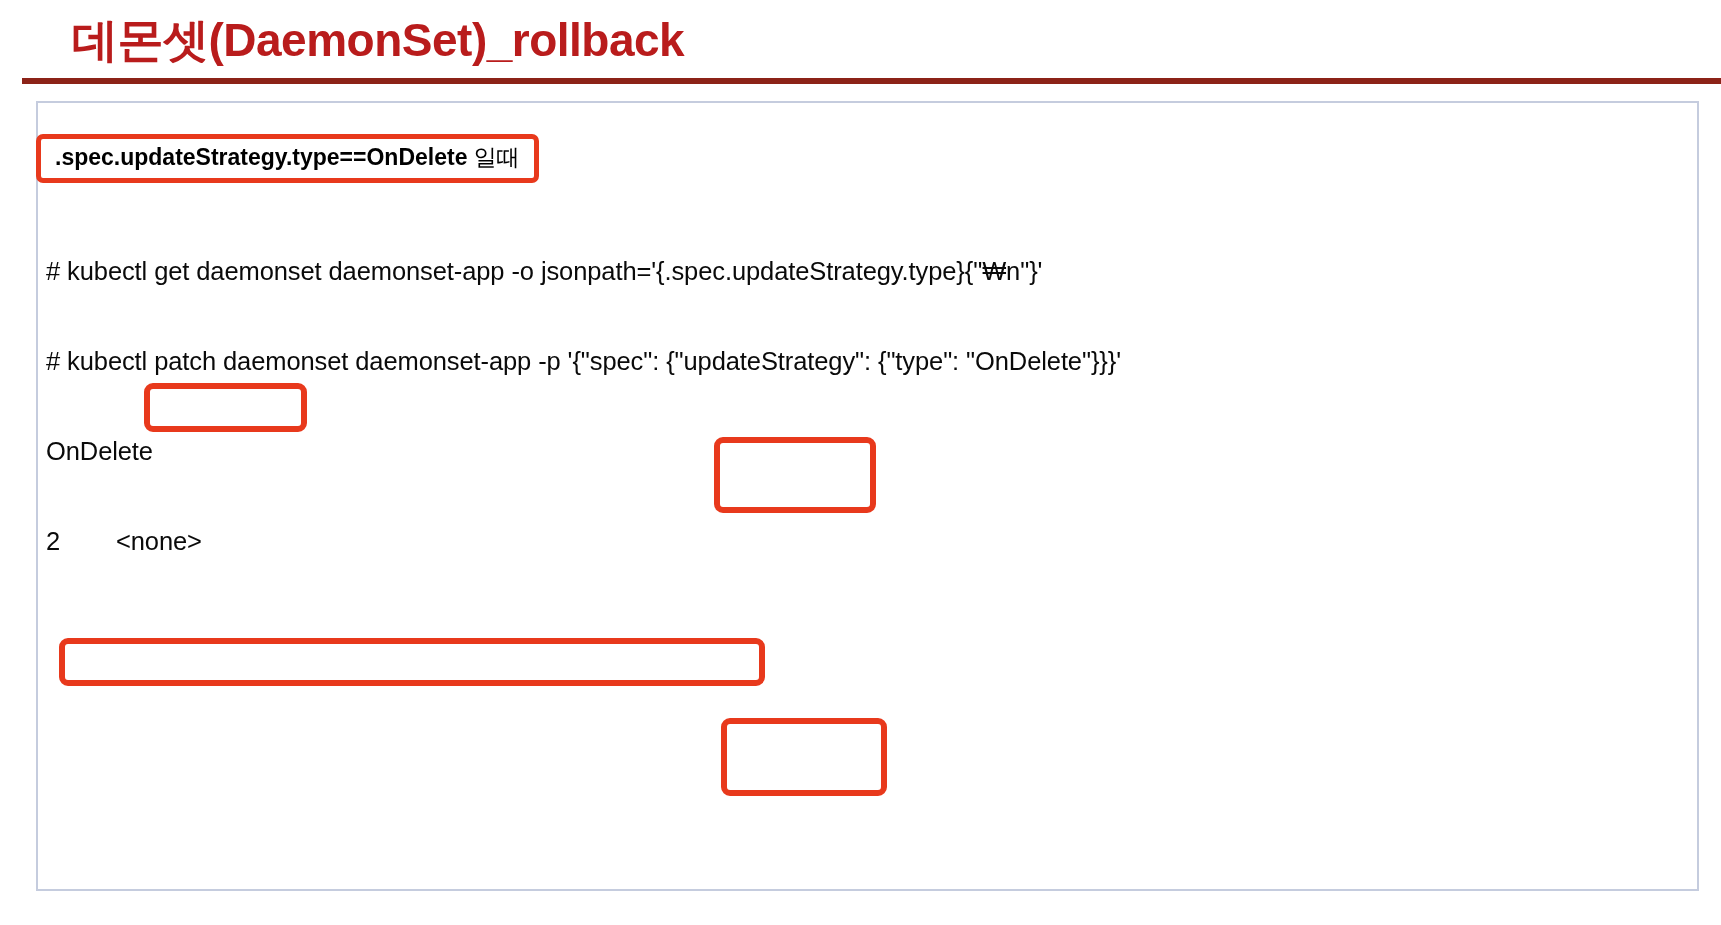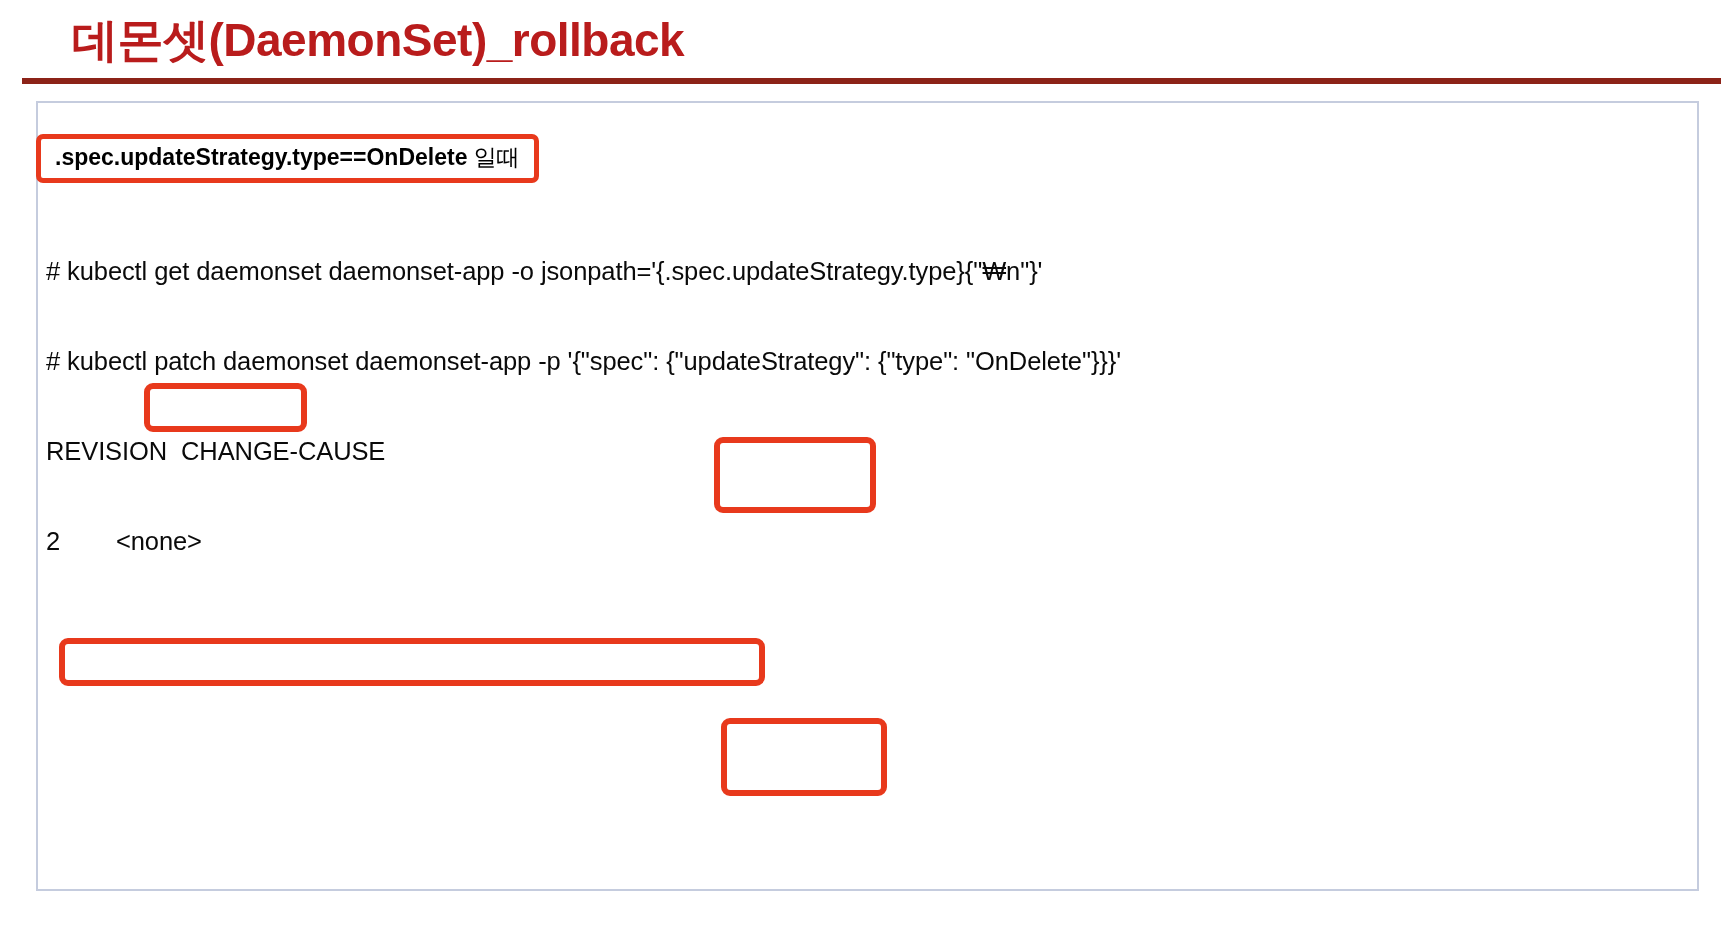--- a/index.html
+++ b/index.html
@@ -113,21 +113,21 @@
 <div class="title-rule"></div>
 
 <div class="content-frame"></div>
 
 <div class="callout-label"><span>.spec.updateStrategy.type==OnDelete</span><span class="kr"> 일때</span></div>
 
 <div class="console">
 
   <div class="line"># kubectl get daemonset daemonset-app -o jsonpath='{.spec.updateStrategy.type}{"<span>₩n</span>"}'</div>
   <div class="line"># kubectl patch daemonset daemonset-app -p '{"spec": {"updateStrategy": {"type": "OnDelete"}}}'</div>
-  <div class="line">REVISION  CHANGE-CAUSE</div>
+  <div class="line">OnDelete</div>
   <div class="line">2        &lt;none&gt;</div>
 
   <div class="line blank"></div>
 
   
   
 
   
   
 

